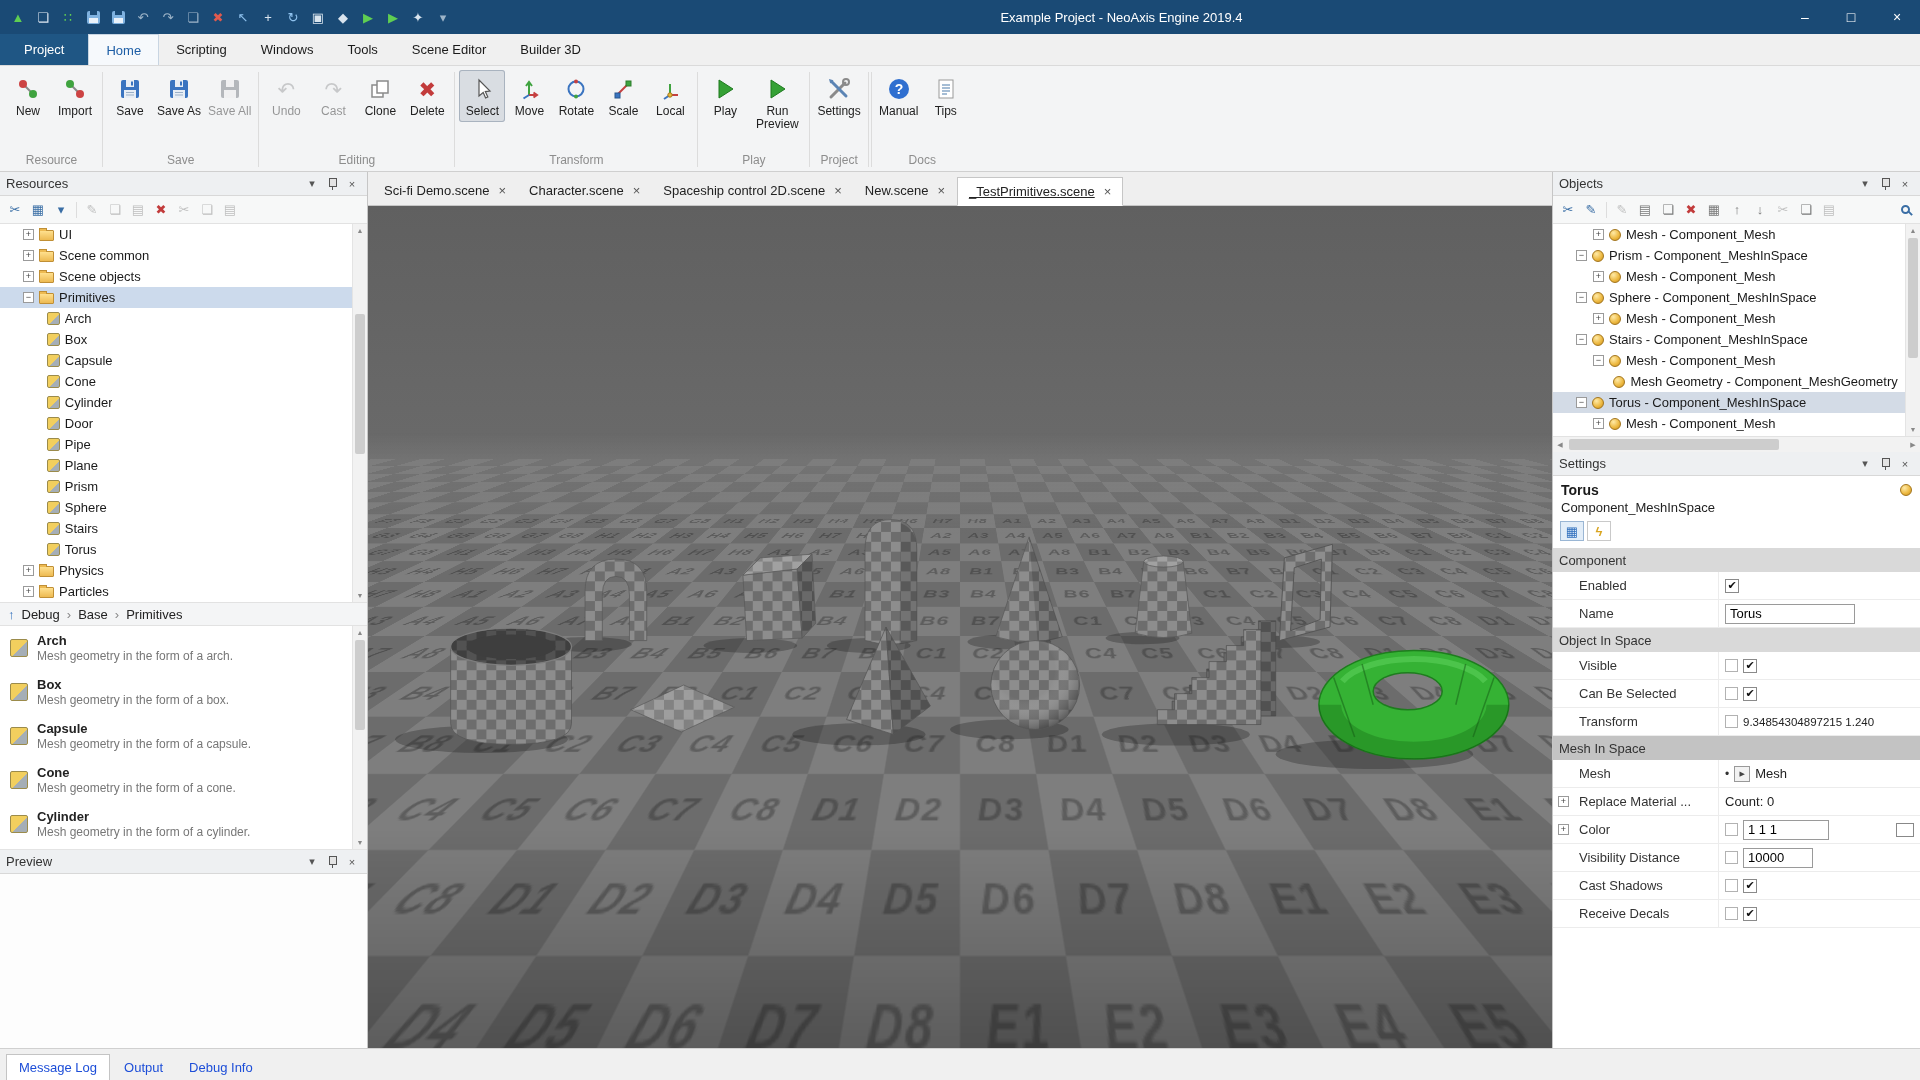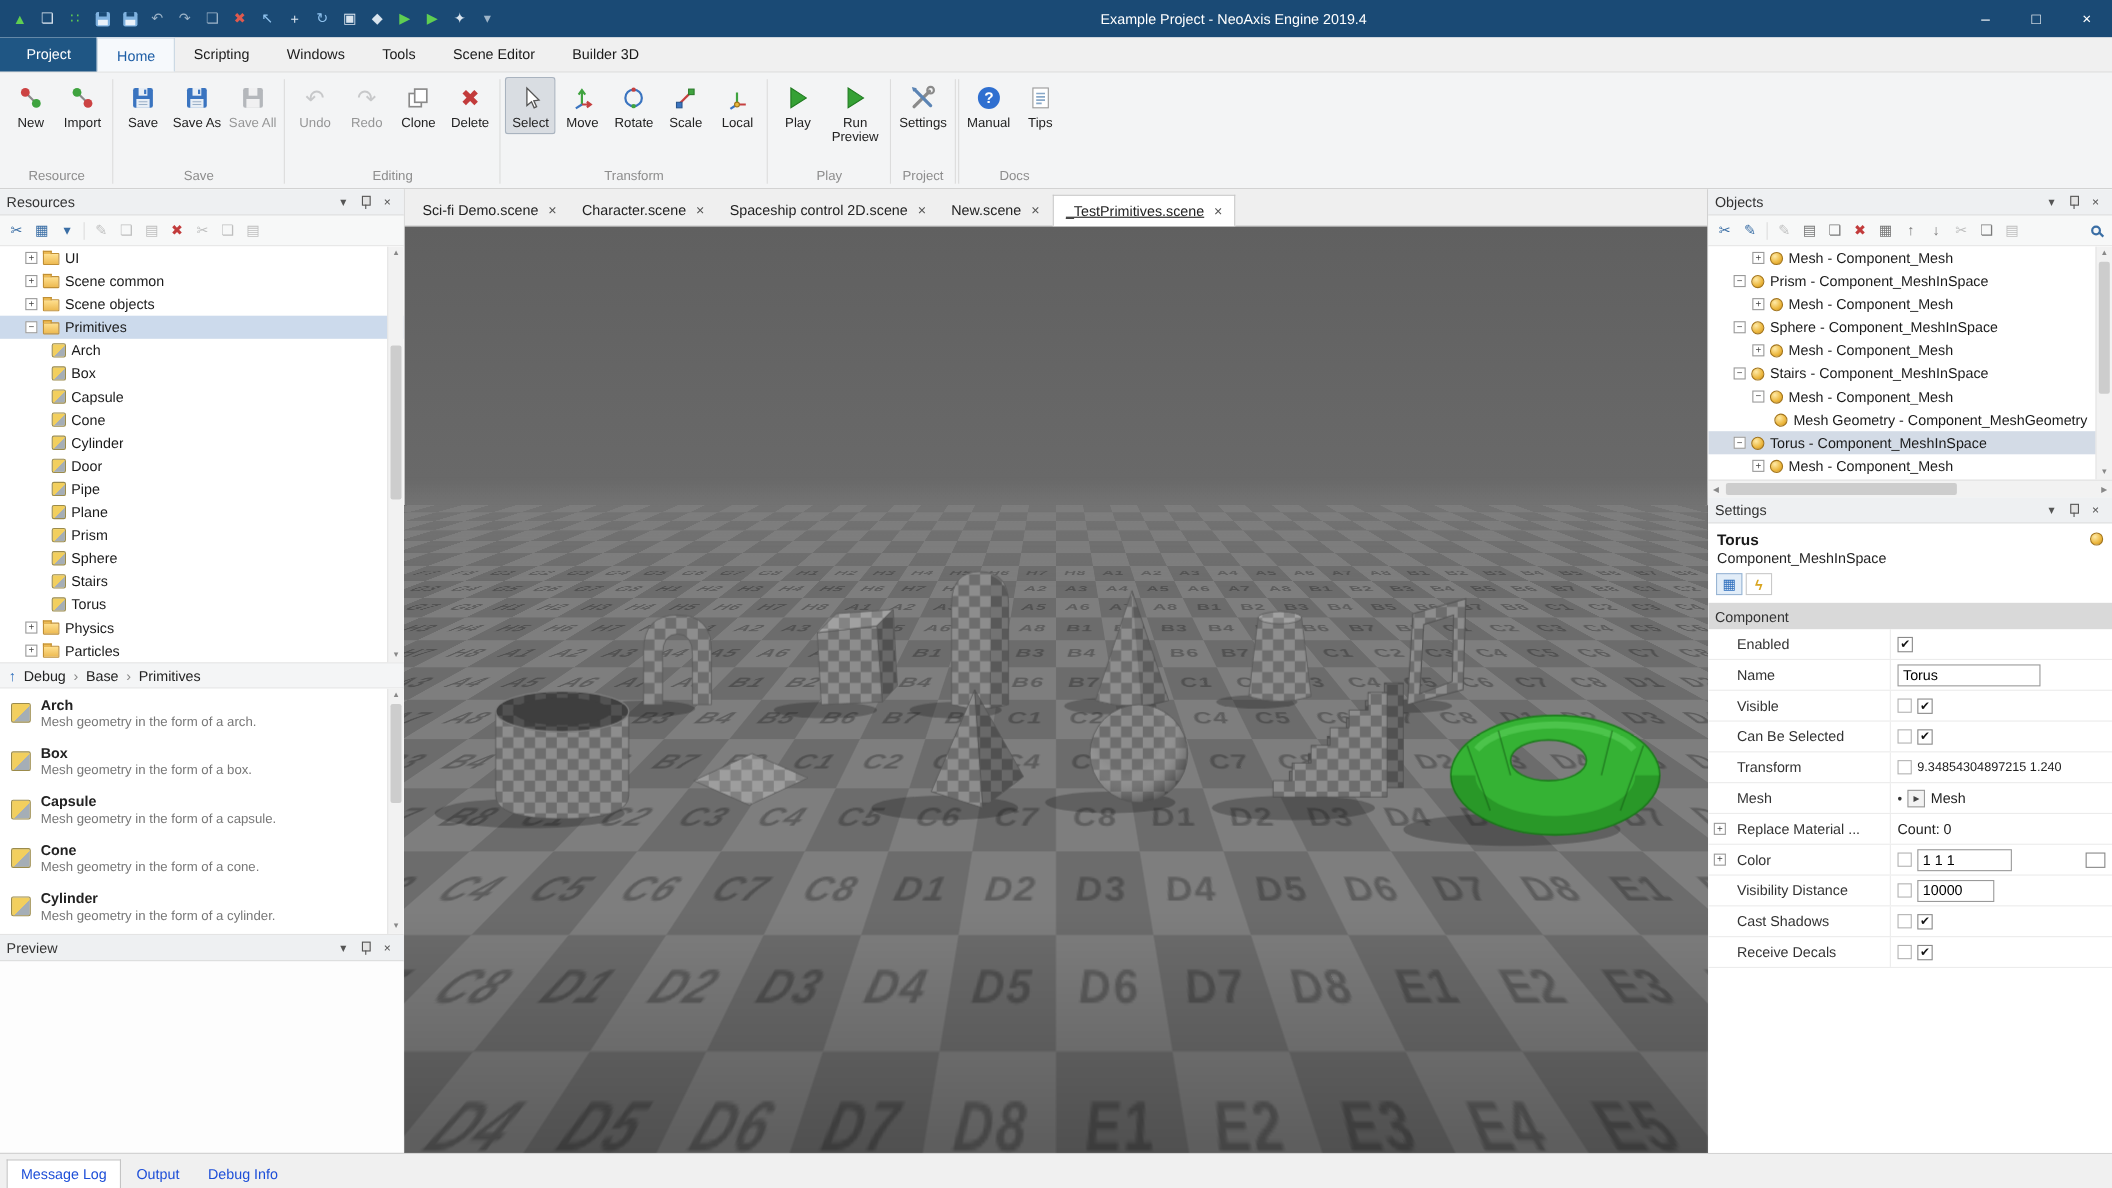--- a/index.html
+++ b/index.html
@@ -255,21 +255,21 @@
     <div class="rsep"></div>
 
     <div class="rgroup">
       <div class="rrow">
         <div class="rbtn disabled">
           <span class="ric gly gray">↶</span>
           <span class="rlab">Undo</span>
         </div>
         <div class="rbtn disabled">
           <span class="ric gly gray">↷</span>
-          <span class="rlab">Redo</span>
+          <span class="rlab">Cast</span>
         </div>
         <div class="rbtn">
           <span class="ric">
               <svg width="24" height="24" viewBox="0 0 24 24">
                 <rect x="4" y="8" width="11" height="12" fill="#fff" stroke="#8a8a8a" stroke-width="1.5"></rect>
                 <rect x="9" y="4" width="11" height="12" fill="#fff" stroke="#8a8a8a" stroke-width="1.5"></rect>
               </svg>
             </span>
           <span class="rlab">Clone</span>
         </div>
@@ -1099,20 +1099,21 @@
             </div>
         </div>
         <div class="prow">
           <div class="plab">
               <span>Name</span>
             </div>
           <div class="pval">
               <input class="pinput" style="width: 130px;" value="Torus">
             </div>
         </div>
+        <div class="psec">Object In Space</div>
         <div class="prow">
           <div class="plab">
               <span>Visible</span>
             </div>
           <div class="pval">
               <span class="dbox"></span>
               <span class="cb">
                 <span>✔</span>
               </span>
             </div>
@@ -1130,20 +1131,21 @@
         </div>
         <div class="prow">
           <div class="plab">
               <span>Transform</span>
             </div>
           <div class="pval">
               <span class="dbox"></span>
               <span class="ptext small">9.34854304897215 1.240</span>
             </div>
         </div>
+        <div class="psec dark">Mesh In Space</div>
         <div class="prow">
           <div class="plab">
               <span>Mesh</span>
             </div>
           <div class="pval">
               <span class="dot">•</span>
               <span class="minibtn">
                 <span>▶</span>
               </span>
               <span class="ptext">Mesh</span>

